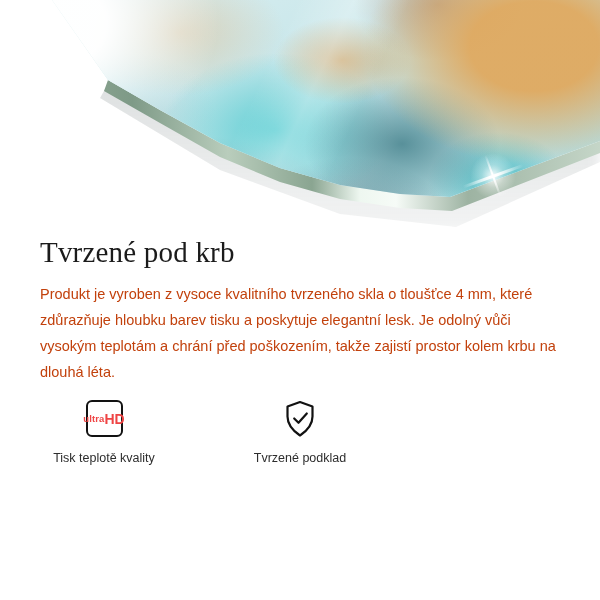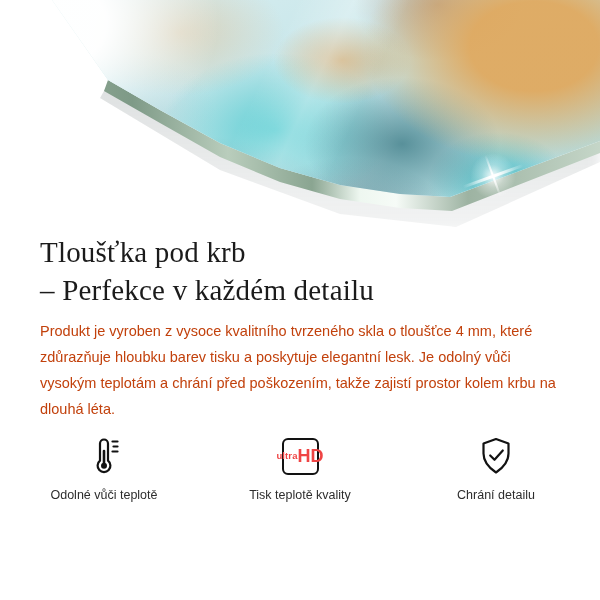--- a/index.html
+++ b/index.html
@@ -66,76 +66,62 @@
   
   .features { margin:12px 6px 0; display:grid; grid-template-columns:repeat(3,1fr); row-gap:11px; }
   .feature { display:flex; flex-direction:column; align-items:center; }
   .feature .icon-box { height:44px; display:flex; align-items:center; justify-content:center; }
   .feature .label { margin-top:10px; font-size:12.5px; color:#2d2d2d; line-height:15px; }
   .icon-svg { stroke:#121212; fill:none; stroke-width:2.2; stroke-linecap:round; stroke-linejoin:round; }
 
   .uhd-box { width:37px; height:37px; border:2.6px solid #121212; border-radius:6px;
              display:flex; flex-direction:row; align-items:center; justify-content:center; color:#ef4444; }
   .uhd-top { font-size:9.5px; font-weight:700; line-height:10px; letter-spacing:0.1px; }
-  .uhd-bottom { font-size:18px; font-weight:700; line-height:14px;text-align:right; }
+  .uhd-bottom { font-size:14px; font-weight:700; line-height:14px;text-align:right; }
 </style>
 </head>
 <body>
 
 <div class="hero">
   <div class="glass-shadow"></div>
   <div class="glass-edge"></div>
   <div class="glass-surface"></div>
   <div class="sparkle">
     <div class="glow"></div>
     <div class="ray ray-a"></div>
     <div class="ray ray-b"></div>
   </div>
 </div>
 
 <div class="content">
   <h1>
-    <span>Tloušťka pod krb</span>
-    <span>– Perfekce v každém detailu</span>
+    <span>Tvrzené pod krb</span>
   </h1>
   <p class="description">Produkt je vyroben z vysoce kvalitního tvrzeného skla o tloušťce 4 mm, které zdůrazňuje hloubku barev tisku a poskytuje elegantní lesk. Je odolný vůči vysokým teplotám a chrání před poškozením, takže zajistí prostor kolem krbu na dlouhá léta.</p>
 </div>
 
 <div class="features">
 
-  <div class="feature">
-    <div class="icon-box">
-      <svg class="icon-svg" width="44" height="44" viewBox="0 0 44 44">
-        <path d="M18 9.5 a4 4 0 0 1 8 0 V26.7 a6.4 6.4 0 1 1 -8 0 Z"></path>
-        <line x1="22" y1="17" x2="22" y2="28.5" stroke-width="2.6"></line>
-        <circle cx="22" cy="31.7" r="3" fill="#121212" stroke="none"></circle>
-        <line x1="30.5" y1="7.5" x2="35.5" y2="7.5"></line>
-        <line x1="31.5" y1="12.5" x2="35.5" y2="12.5"></line>
-        <line x1="30.5" y1="17.5" x2="35.5" y2="17.5"></line>
-      </svg>
-    </div>
-    <div class="label">Odolné vůči teplotě</div>
-  </div>
 
   <div class="feature">
     <div class="icon-box">
       <div class="uhd-box">
         <span class="uhd-top">ultra</span>
         <span class="uhd-bottom">HD</span>
       </div>
     </div>
     <div class="label">Tisk teplotě kvality</div>
   </div>
 
   <div class="feature">
     <div class="icon-box">
       <svg class="icon-svg" width="44" height="44" viewBox="0 0 44 44">
         <path d="M22 5 L34.5 9.5 V19.5 C34.5 27.8 29.5 33.5 22 38.5 C14.5 33.5 9.5 27.8 9.5 19.5 V9.5 Z"></path>
         <path d="M16.2 21.5 L20.5 25.8 L28.8 16.5"></path>
       </svg>
     </div>
-    <div class="label">Chrání detailu</div>
+    <div class="label">Tvrzené podklad</div>
   </div>
 
 
 
 
 </div>
 
 </body></html>

